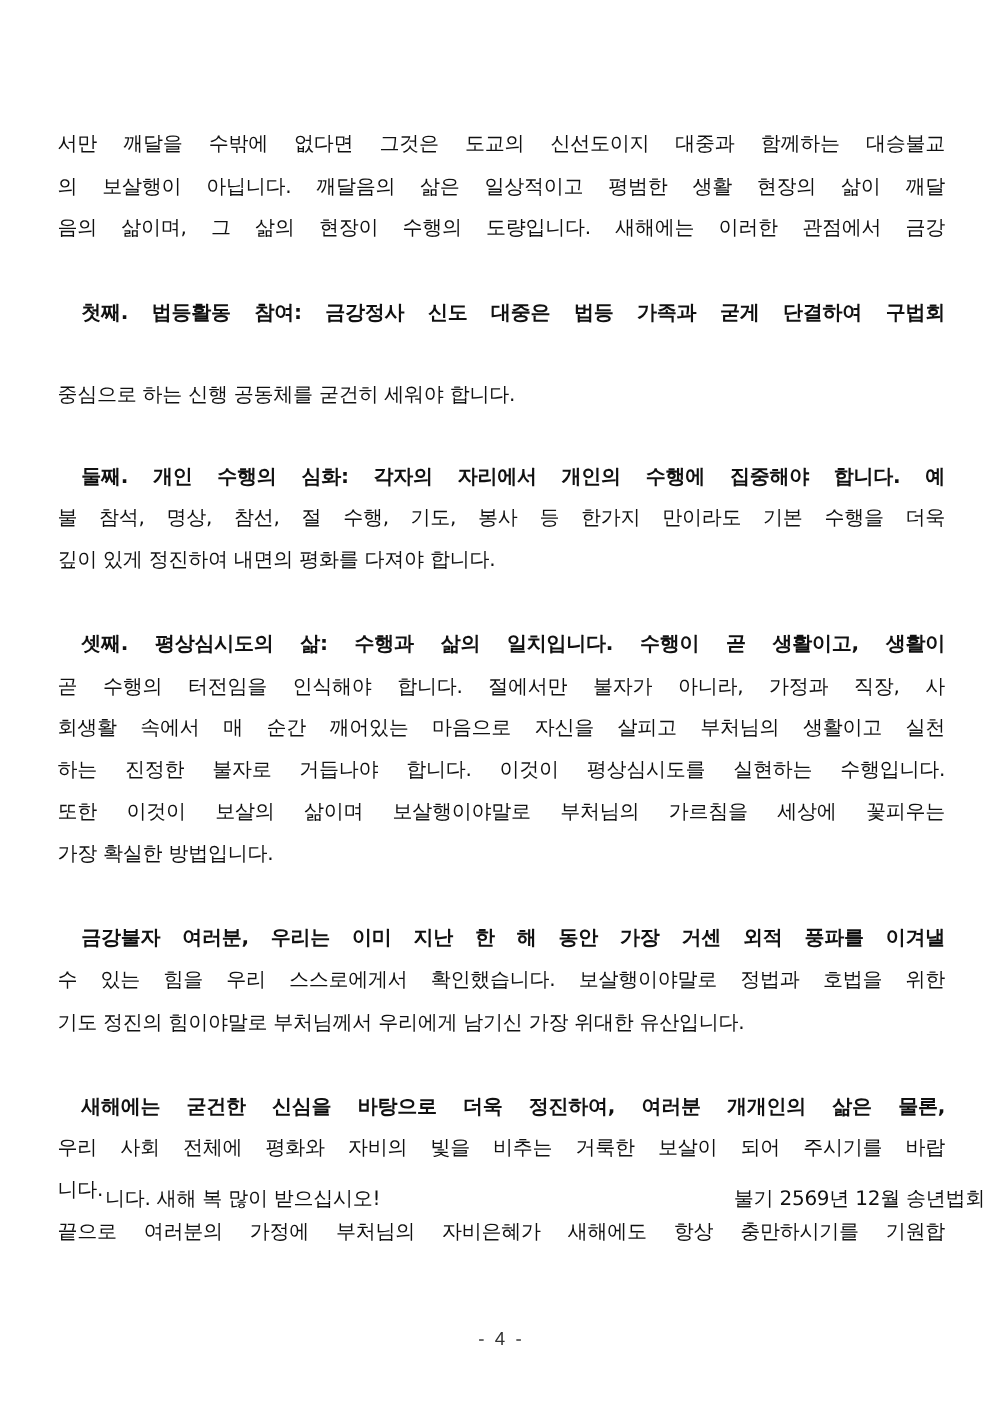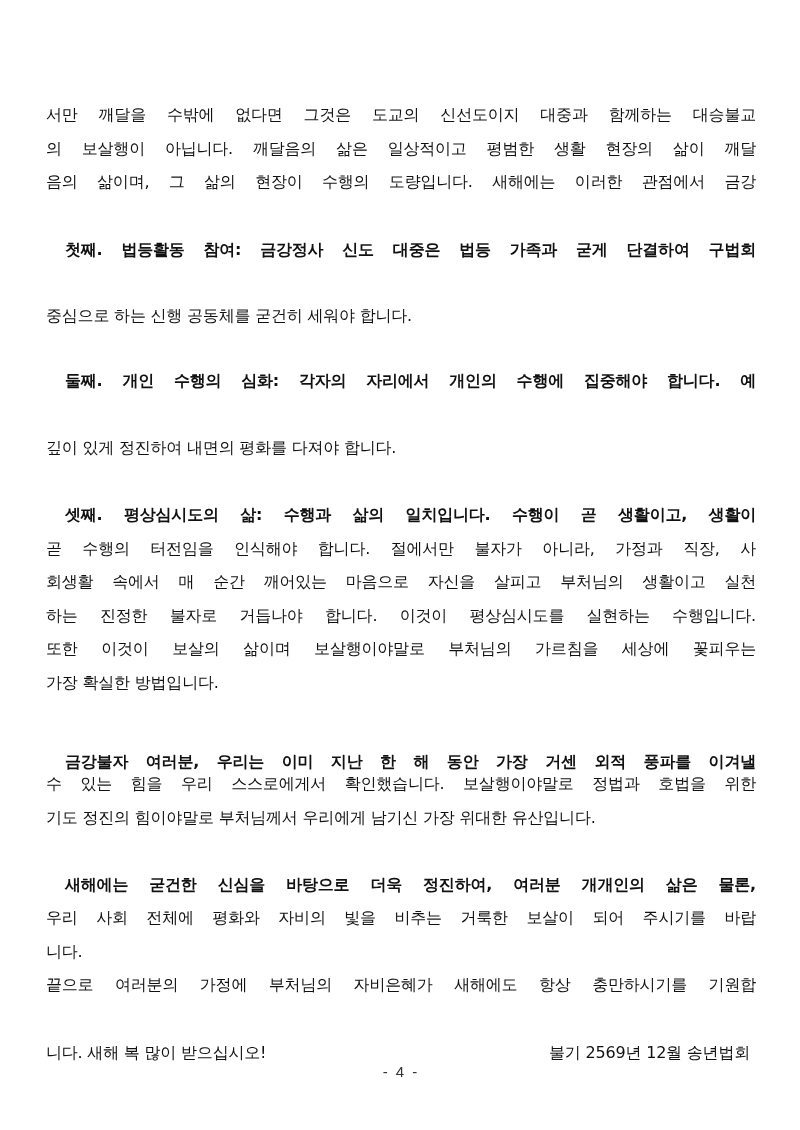--- a/index.html
+++ b/index.html
@@ -64,37 +64,38 @@
 <div class="page">
 
   <div class="line" style="top:100px;">서만 깨달을 수밖에 없다면 그것은 도교의 신선도이지 대중과 함께하는 대승불교</div>
   <div class="line" style="top:134px;">의 보살행이 아닙니다. 깨달음의 삶은 일상적이고 평범한 생활 현장의 삶이 깨달</div>
   <div class="line" style="top:167px;">음의 삶이며, 그 삶의 현장이 수행의 도량입니다. 새해에는 이러한 관점에서 금강</div>
 
   <div class="line indent" style="top:235px;">첫째. 법등활동 참여: 금강정사 신도 대중은 법등 가족과 굳게 단결하여 구법회</div>
   <div class="line last" style="top:301px;">중심으로 하는 신행 공동체를 굳건히 세워야 합니다.</div>
 
   <div class="line indent" style="top:366px;">둘째. 개인 수행의 심화: 각자의 자리에서 개인의 수행에 집중해야 합니다. 예</div>
+  <div class="line" style="top:399px;">불 참석, 명상, 참선, 절 수행, 기도, 봉사 등 한가지 만이라도 기본 수행을 더욱</div>
   <div class="line last" style="top:433px;">깊이 있게 정진하여 내면의 평화를 다져야 합니다.</div>
 
   <div class="line indent" style="top:500px;">셋째. 평상심시도의 삶: 수행과 삶의 일치입니다. 수행이 곧 생활이고, 생활이</div>
   <div class="line" style="top:534px;">곧 수행의 터전임을 인식해야 합니다. 절에서만 불자가 아니라, 가정과 직장, 사</div>
   <div class="line" style="top:567px;">회생활 속에서 매 순간 깨어있는 마음으로 자신을 살피고 부처님의 생활이고 실천</div>
   <div class="line" style="top:601px;">하는 진정한 불자로 거듭나야 합니다. 이것이 평상심시도를 실현하는 수행입니다.</div>
   <div class="line" style="top:634px;">또한 이것이 보살의 삶이며 보살행이야말로 부처님의 가르침을 세상에 꽃피우는</div>
   <div class="line last" style="top:668px;">가장 확실한 방법입니다.</div>
 
-  <div class="line indent" style="top:735px;margin-top:12px;">금강불자 여러분, 우리는 이미 지난 한 해 동안 가장 거센 외적 풍파를 이겨낼</div>
+  <div class="line indent" style="top:735px;">금강불자 여러분, 우리는 이미 지난 한 해 동안 가장 거센 외적 풍파를 이겨낼</div>
   <div class="line" style="top:769px;">수 있는 힘을 우리 스스로에게서 확인했습니다. 보살행이야말로 정법과 호법을 위한</div>
   <div class="line last" style="top:803px;">기도 정진의 힘이야말로 부처님께서 우리에게 남기신 가장 위대한 유산입니다.</div>
 
   <div class="line indent" style="top:870px;">새해에는 굳건한 신심을 바탕으로 더욱 정진하여, 여러분 개개인의 삶은 물론,</div>
   <div class="line" style="top:903px;">우리 사회 전체에 평화와 자비의 빛을 비추는 거룩한 보살이 되어 주시기를 바랍</div>
   <div class="line last" style="top:937px;">니다.</div>
   <div class="line" style="top:970px;">끝으로 여러분의 가정에 부처님의 자비은혜가 새해에도 항상 충만하시기를 기원합</div>
-  <div class="line split" style="top:1038px;">
+  <div class="line split" style="top:944px;margin-left:38px;">
     <span>니다. 새해 복 많이 받으십시오!</span>
     <span style="padding-right:6px;">불기 2569년 12월 송년법회</span>
   </div>
 
   <div class="page-number">- 4 -</div>
 
 </div>
 
 </body></html>

